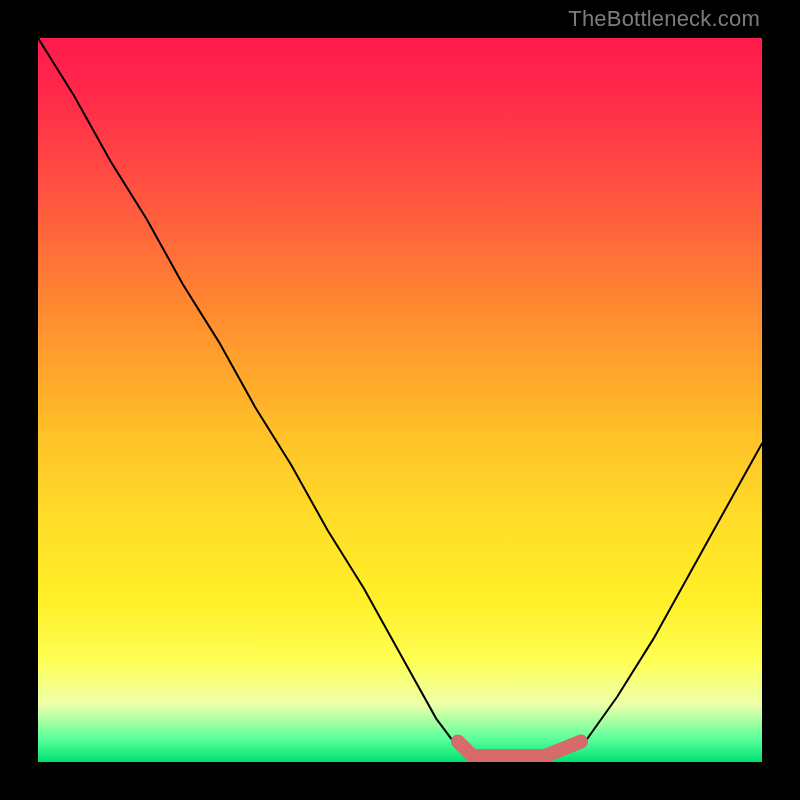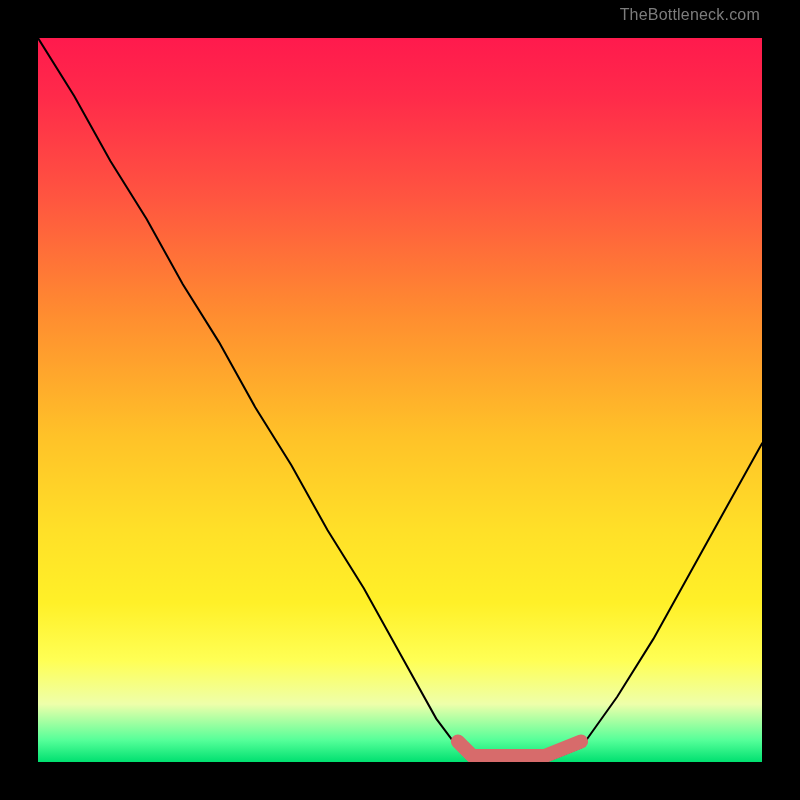--- a/index.html
+++ b/index.html
@@ -45,21 +45,21 @@
     position: absolute;
     inset: 0;
     width: 724px;
     height: 724px;
   }
   .watermark {
     position: absolute;
     top: 6px;
     right: 40px;
     font-family: Arial, sans-serif;
-    font-size: 16px;
+    font-size: 22px;
     color: #7c7c7c;
     letter-spacing: 0.2px;
     user-select: none;
   }
 </style>
 </head>
 <body>
 
 <div class="frame">
 

